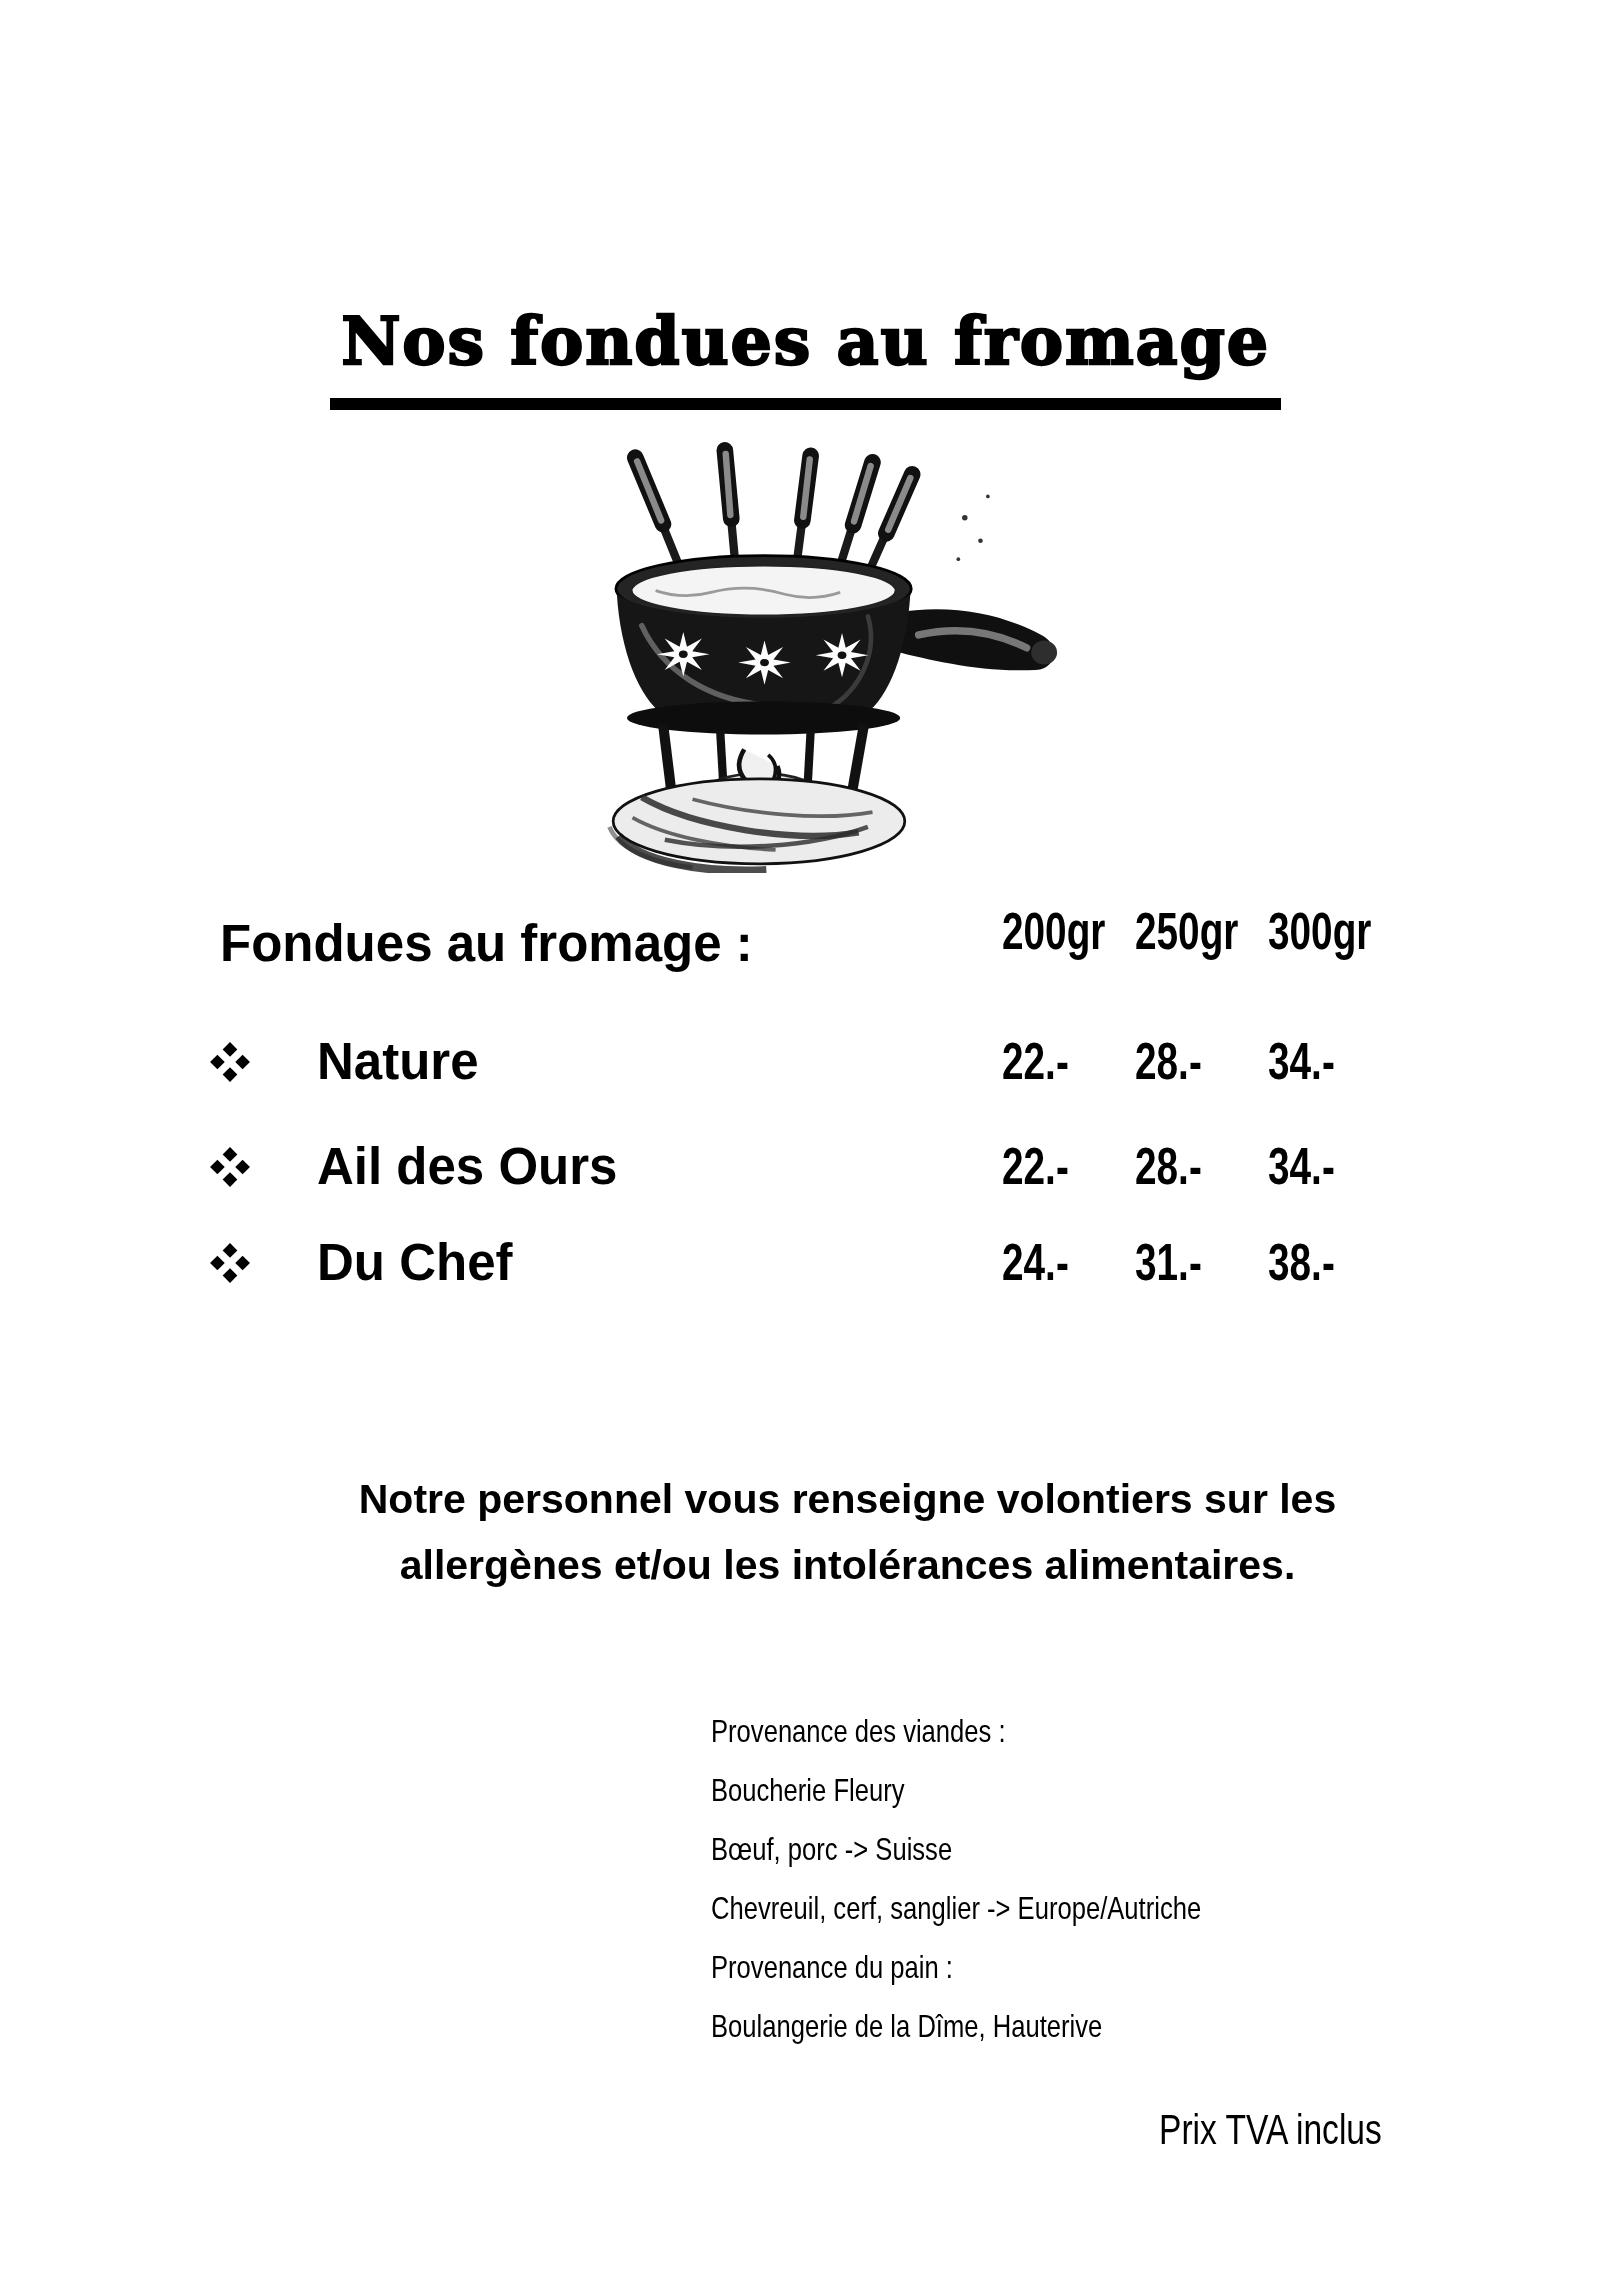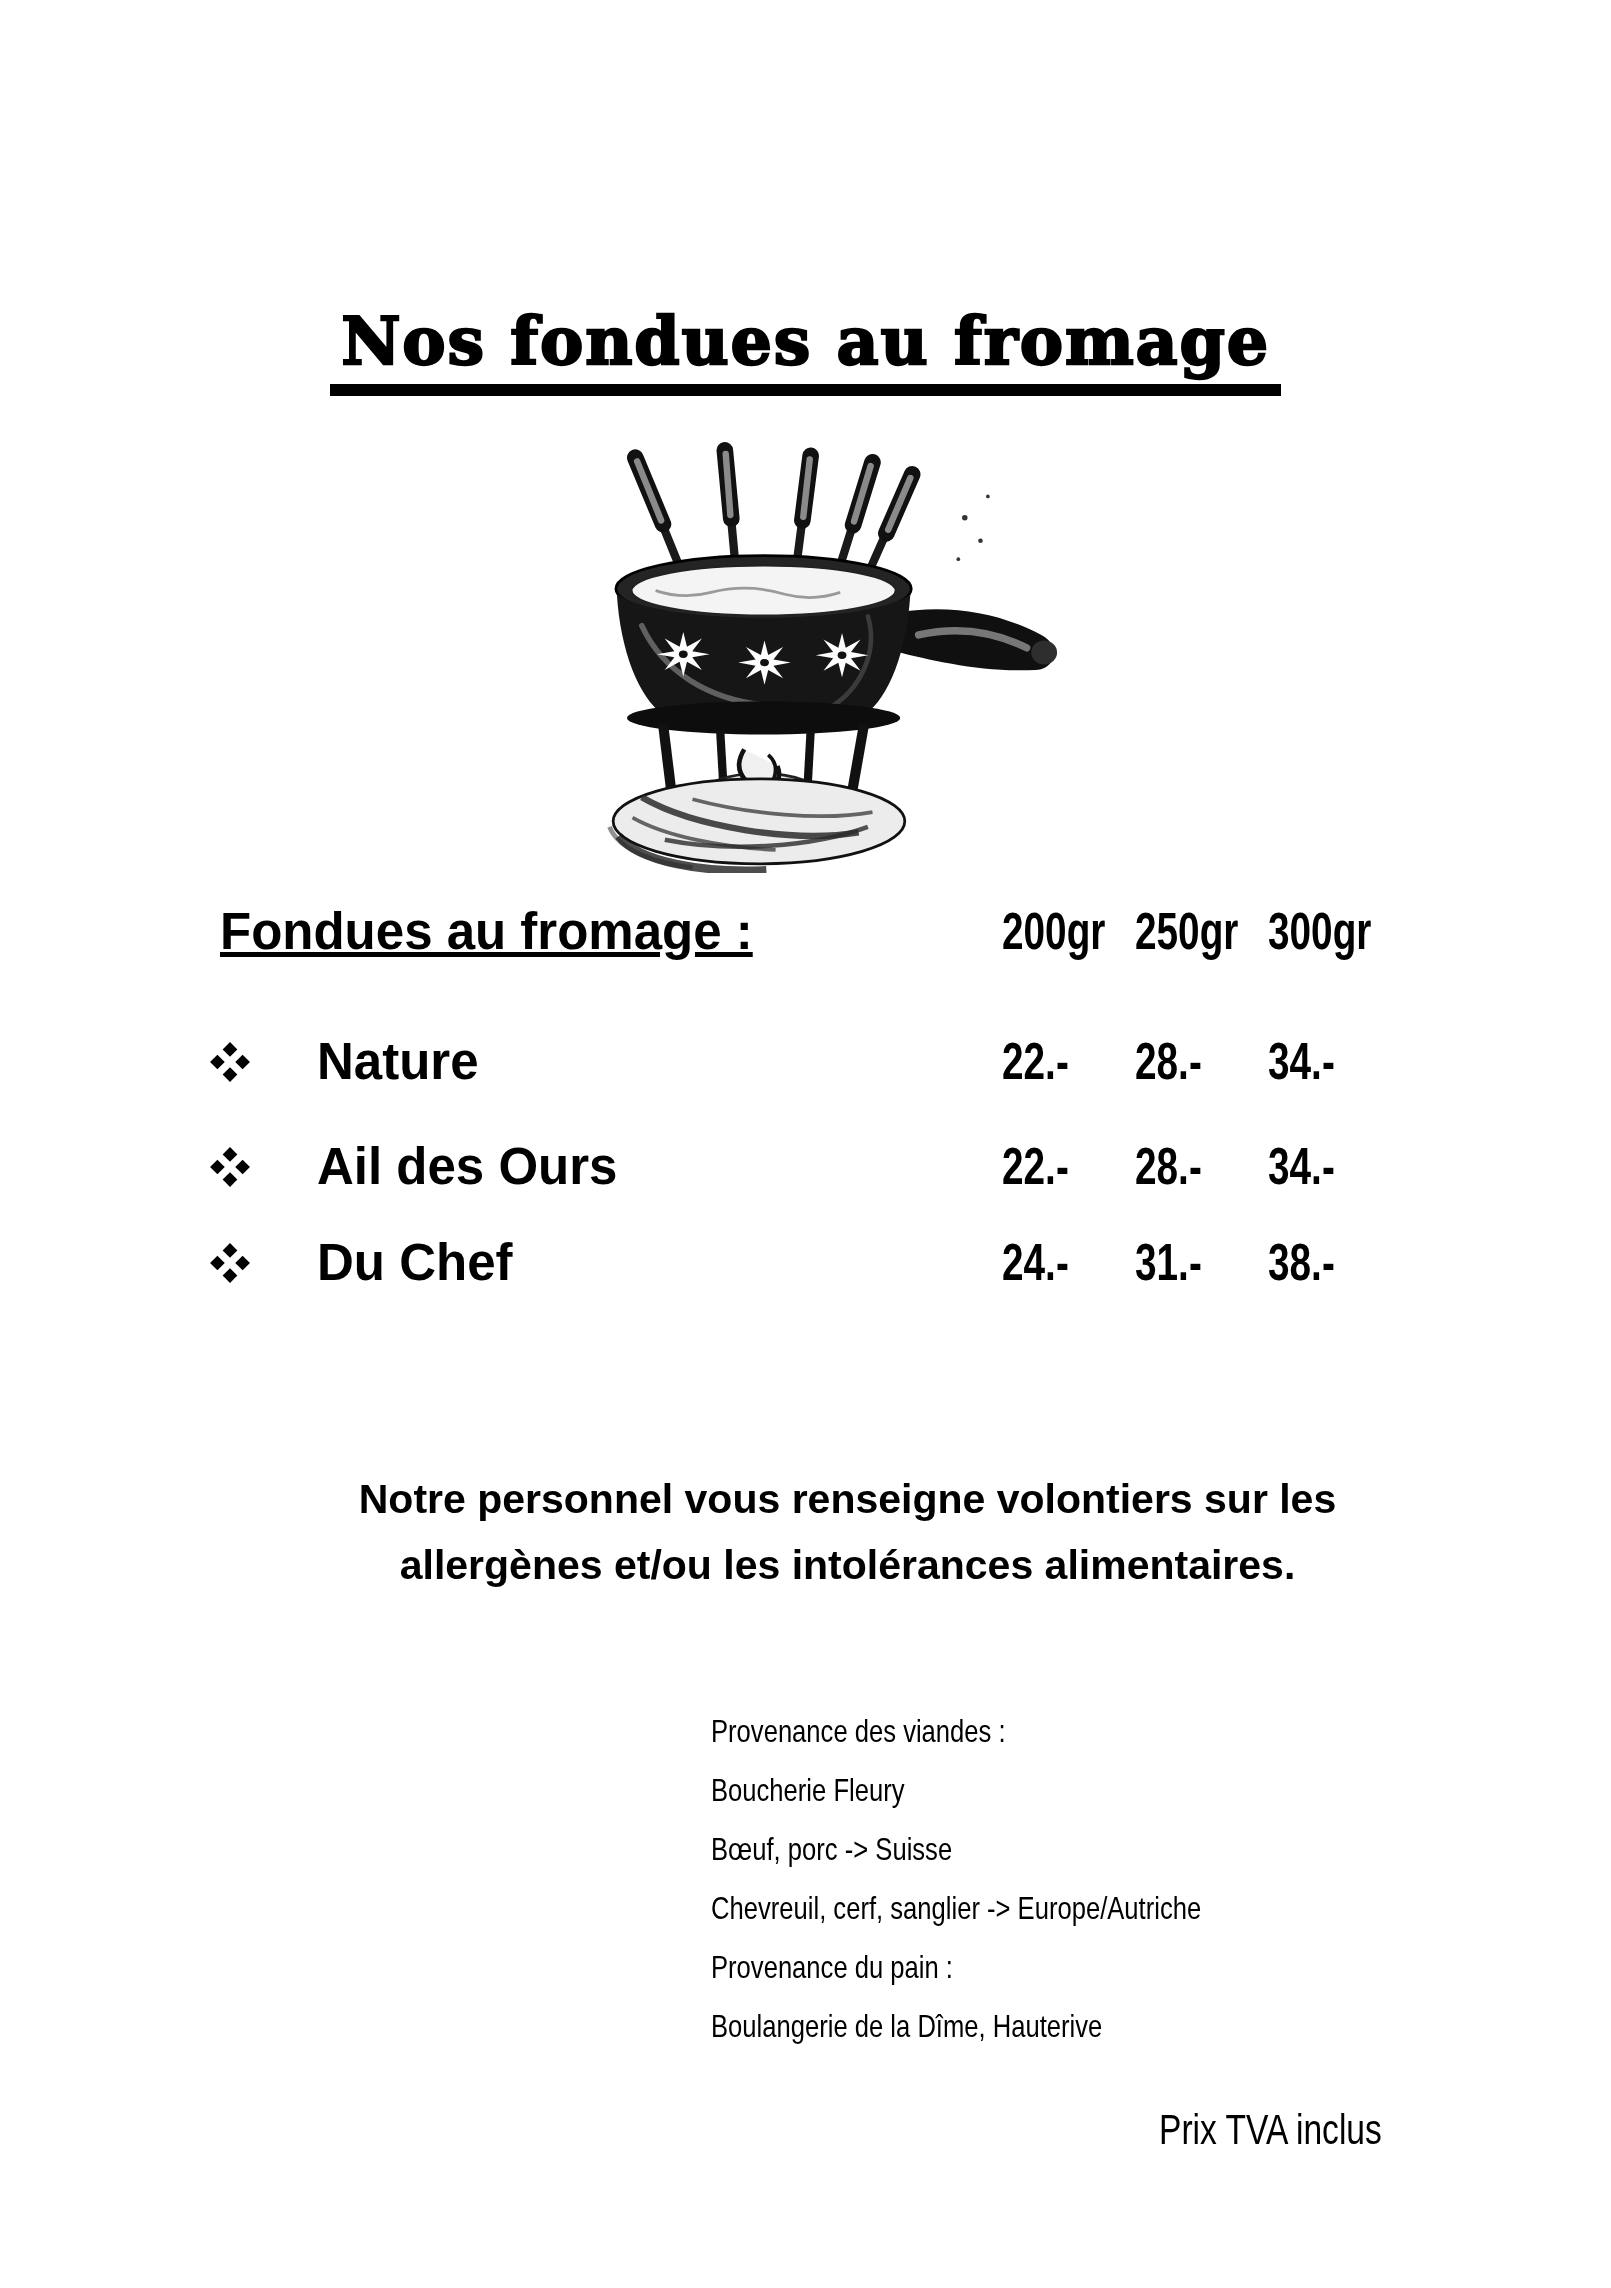--- a/index.html
+++ b/index.html
@@ -13,34 +13,34 @@
   
   .title-wrap { position: absolute; top: 306px; left: 0; width: 100%; text-align: center; }
   .title {
     display: inline-block;
     font-family: "DejaVu Serif", serif;
     font-weight: 900;
     font-size: 65px;
     letter-spacing: 1.8px;
     -webkit-text-stroke: 2.3px #000;
     border-bottom: 12px solid #000;
-    padding: 0 11px 6px 11px;
+    padding: 0 11px 20px 11px;
     line-height: 1.1;
   }
 
   
   .fondue { position: absolute; left: 554px; top: 430px; width: 517px; height: 443px; }
 
   
   .mrow { position: absolute; left: 0; width: 100%; height: 57px; font-size: 51px; font-weight: bold; line-height: 55px; white-space: nowrap; }
   .row-header  { top: 904px; }
   .row-item-0  { top: 1034px; }
   .row-item-1  { top: 1139px; }
   .row-item-2  { top: 1235px; text-align: right; }
-  .mlabel { position: absolute; left: 220px; top: 0; text-decoration: underline; }
+  .mlabel { position: absolute; left: 220px; top: 12px; }
   .iname  { position: absolute; left: 281px; top: 0; margin-left: 36px; }
   .bullet { position: absolute; left: 209px; top: 7.4px; width: 42px; height: 42px; }
   .c0 { position: absolute; left: 1002px; top: 0; transform: scaleX(0.76); transform-origin: 0 50%; }
   .c1 { position: absolute; left: 1135px; top: 0; transform: scaleX(0.76); transform-origin: 0 50%; }
   .c2 { position: absolute; left: 1268px; top: 0; transform: scaleX(0.76); transform-origin: 0 50%; }
 
   
   .notice {
     position: absolute; top: 1466px; left: 84px; right: 0;
     text-align: center; font-size: 41px; font-weight: bold; line-height: 66px;

